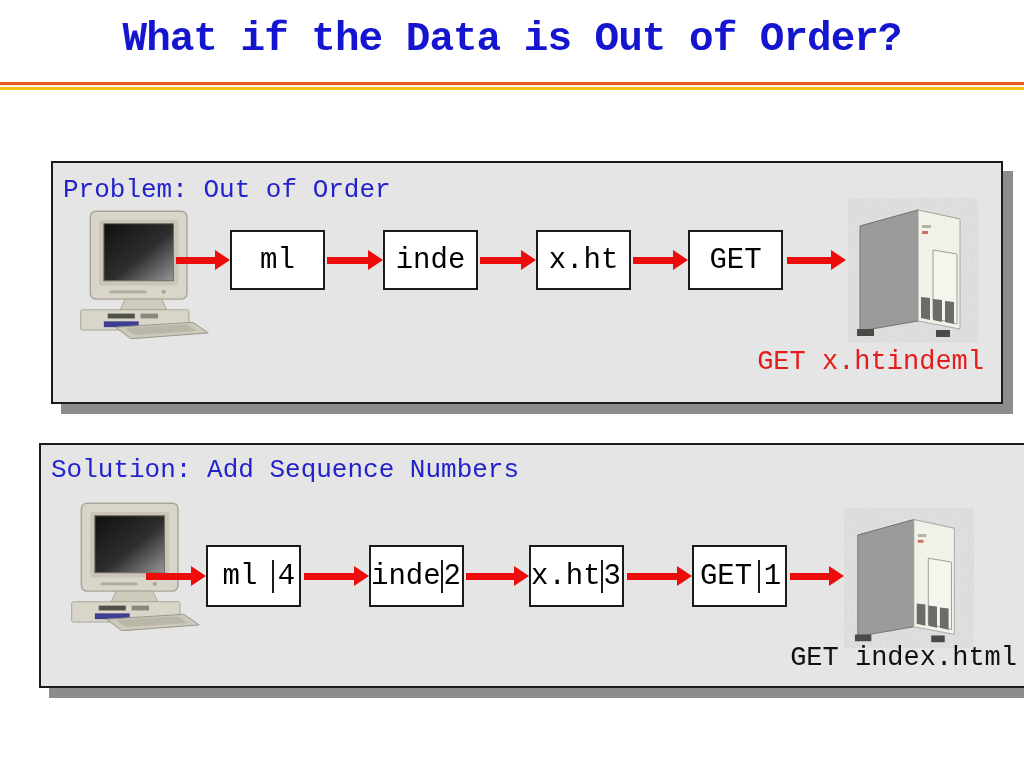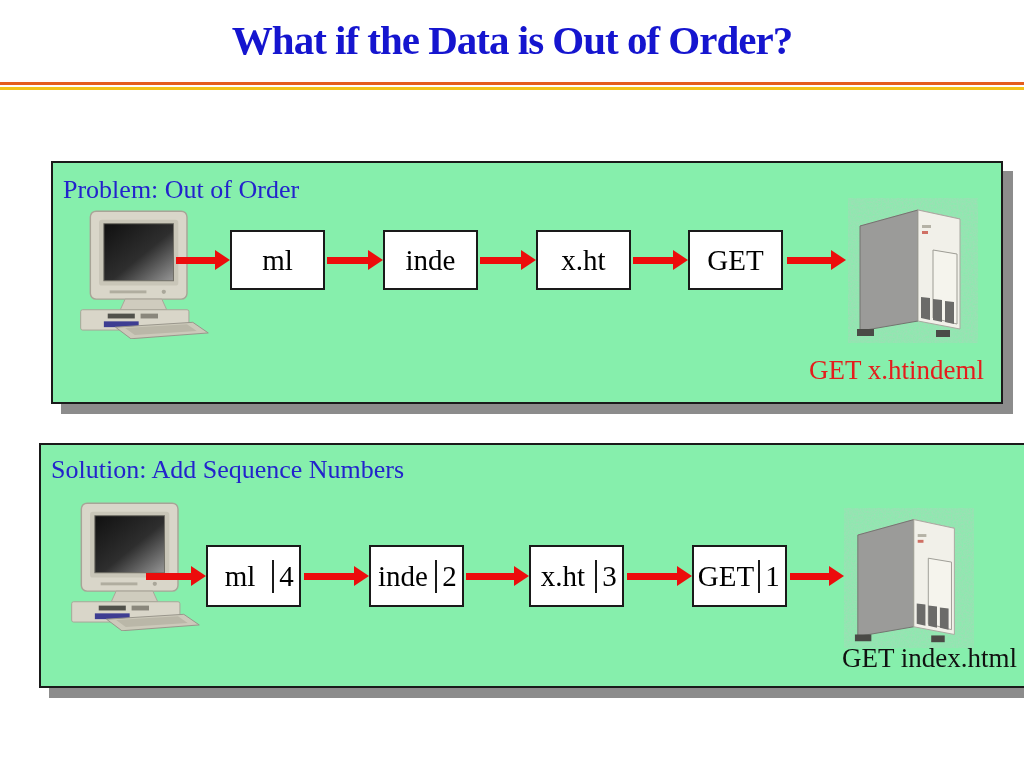--- a/index.html
+++ b/index.html
@@ -1,29 +1,29 @@
 <!DOCTYPE html>
 <html><head>
 <meta charset="utf-8">
 <style>
   html,body{margin:0;padding:0;background:#fff;}
   .slide{
     position:relative;width:1024px;height:752px;background:#ffffff;
-    font-family:Liberation Serif, serif;overflow:hidden;
+    font-family:Liberation Mono, monospace;overflow:hidden;
   }
   .title{
     position:absolute;left:0;right:0;top:16px;margin:0;text-align:center;
     font-size:41px;font-weight:bold;letter-spacing:-1px;color:#1515cf;
   }
   .rule{position:absolute;left:0;width:1024px;}
   .rule-orange{top:82px;height:3px;background:#e55d1d;}
   .rule-yellow{top:87px;height:3px;background:#f2c31a;}
 
   .panel{
-    position:absolute;background:#86efac;border:2px solid #1a1a1a;
+    position:absolute;background:#e5e5e5;border:2px solid #1a1a1a;
     box-shadow:10px 10px 0 0 #8c8c8c;
   }
   .panel1{left:51px;top:161px;width:948px;height:239px;}
   .panel2{left:39px;top:443px;width:948px;height:241px;padding-left:38px;}
   .plabel{
     position:absolute;left:10px;font-size:26px;color:#2323cc;white-space:nowrap;
   }
   .panel1 .plabel{top:12px;}
   .panel2 .plabel{top:10px;}
 
@@ -39,21 +39,21 @@
 
   .arrow{position:absolute;height:20px;}
   .arrow .shaft{position:absolute;left:0;right:13px;top:7px;height:7px;background:#ec0c0c;}
   .arrow .head{
     position:absolute;right:0;top:0;width:0;height:0;
     border-top:10px solid transparent;border-bottom:10px solid transparent;
     border-left:15px solid #ec0c0c;
   }
 
   .result{position:absolute;font-size:27px;white-space:nowrap;}
-  .result-red{color:#e51c1c;margin-top:8px;}
+  .result-red{color:#e51c1c;}
   .result-black{color:#111;text-align:right;}
 </style>
 </head>
 <body>
 
 <svg width="0" height="0" style="position:absolute" aria-hidden="true">
   <defs>
     <linearGradient id="scrg" x1="0" y1="0" x2="1" y2="1">
       <stop offset="0" stop-color="#101010"></stop>
       <stop offset="0.55" stop-color="#2e2e2e"></stop>

